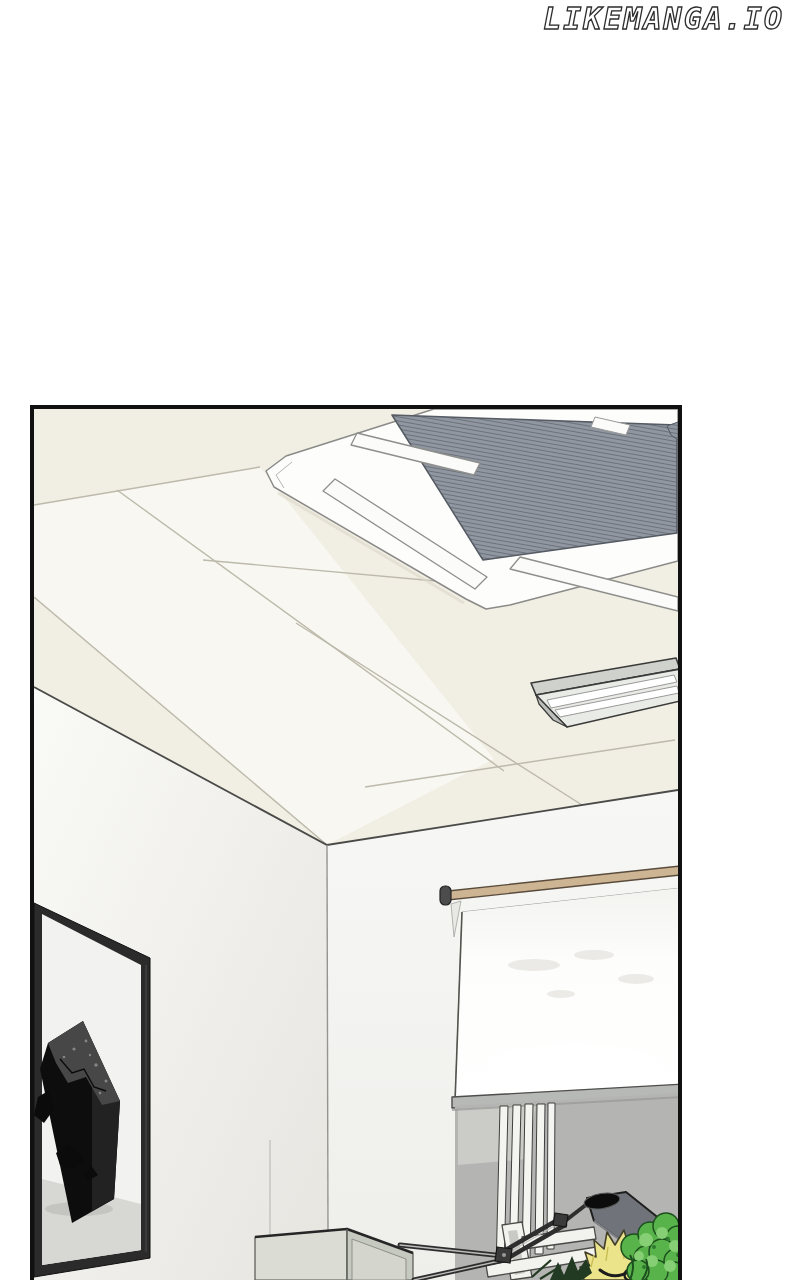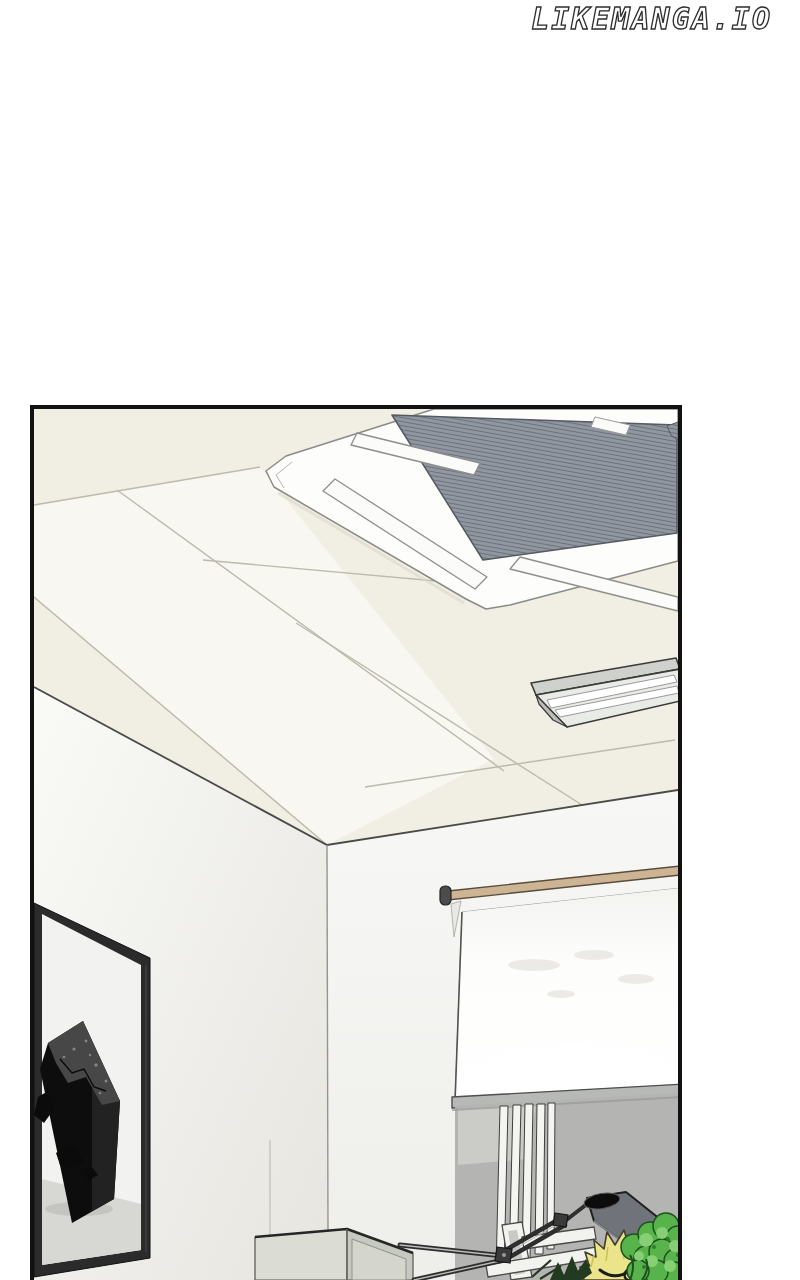--- a/index.html
+++ b/index.html
@@ -4,21 +4,21 @@
 <style>
   html,body{margin:0;padding:0;}
   .page{
     position:relative;
     width:800px;height:1280px;
     background:var(--page-bg,#ffffff);
     overflow:hidden;
     font-family:"DejaVu Sans","Liberation Sans",sans-serif;
   }
   .watermark{
-    position:absolute;top:1px;right:28px;
+    position:absolute;top:1px;right:16px;
     font-family:"DejaVu Sans Mono","Liberation Mono",monospace;
     font-weight:bold;font-style:italic;
     font-size:30px;letter-spacing:2px;
     color:#ffffff;
     -webkit-text-stroke:1.3px var(--watermark-outline,#2e2e2e);
     text-shadow:0 0 1px #444;
     white-space:nowrap;
   }
   .panel{
     position:absolute;left:30px;top:405px;

